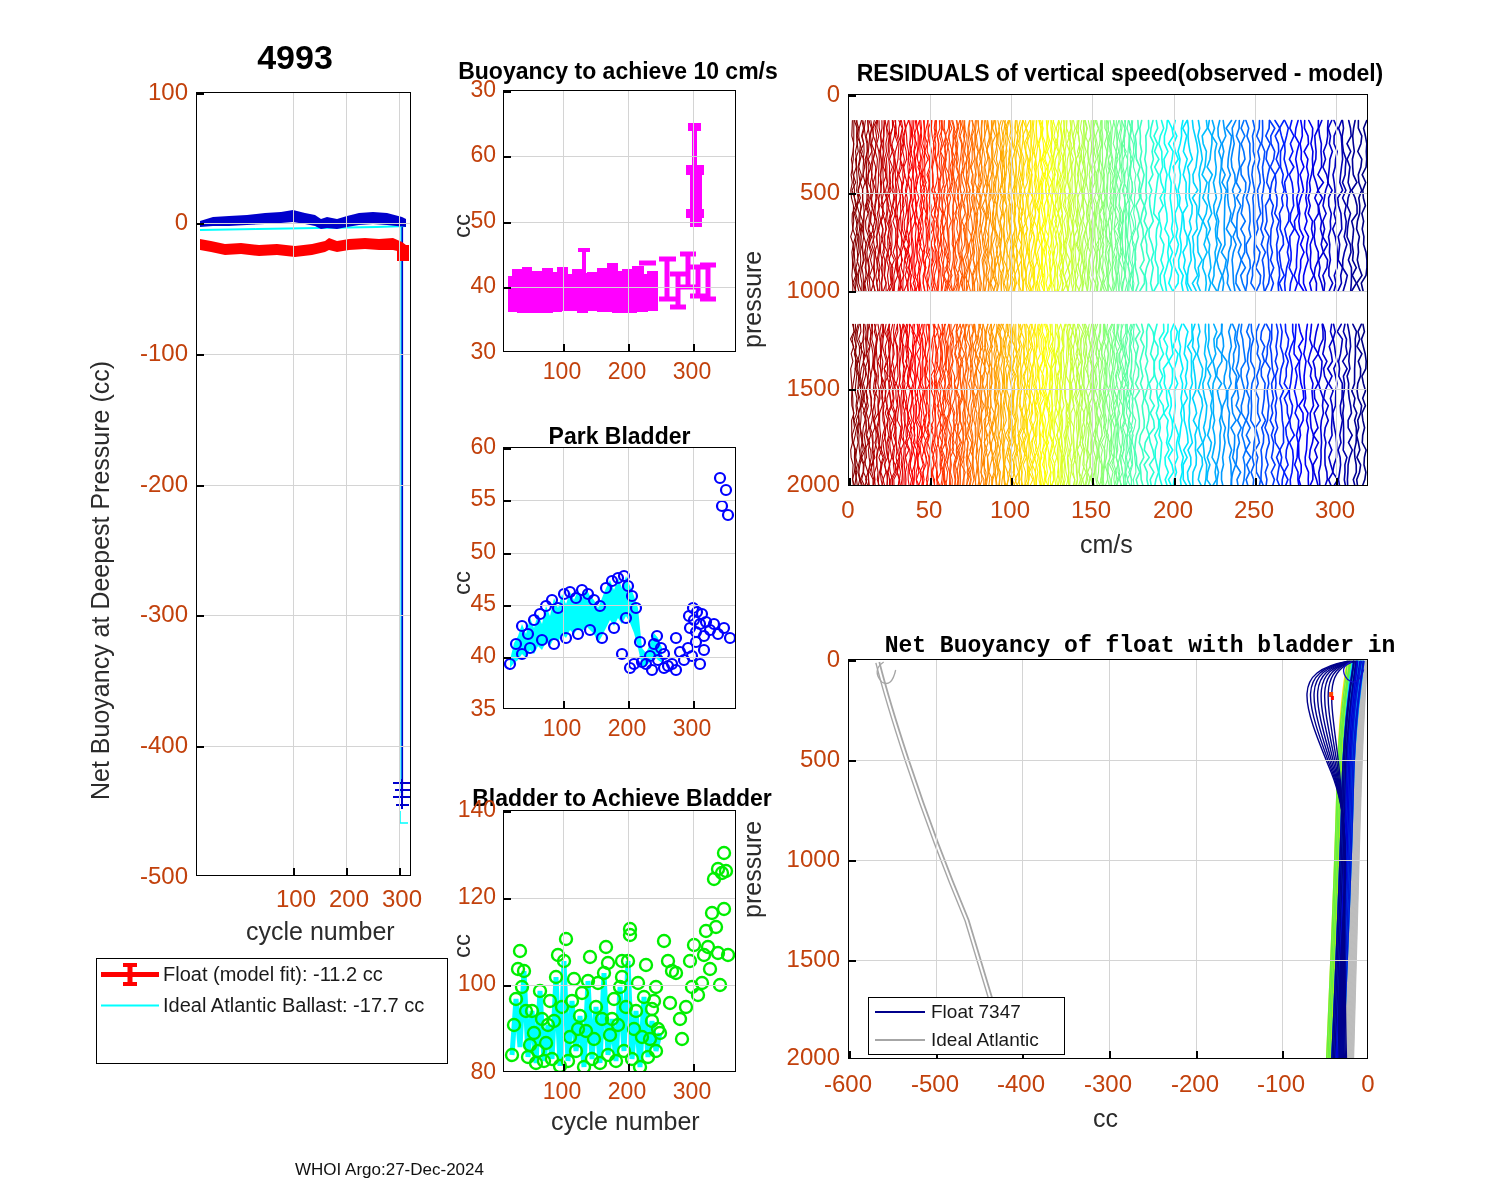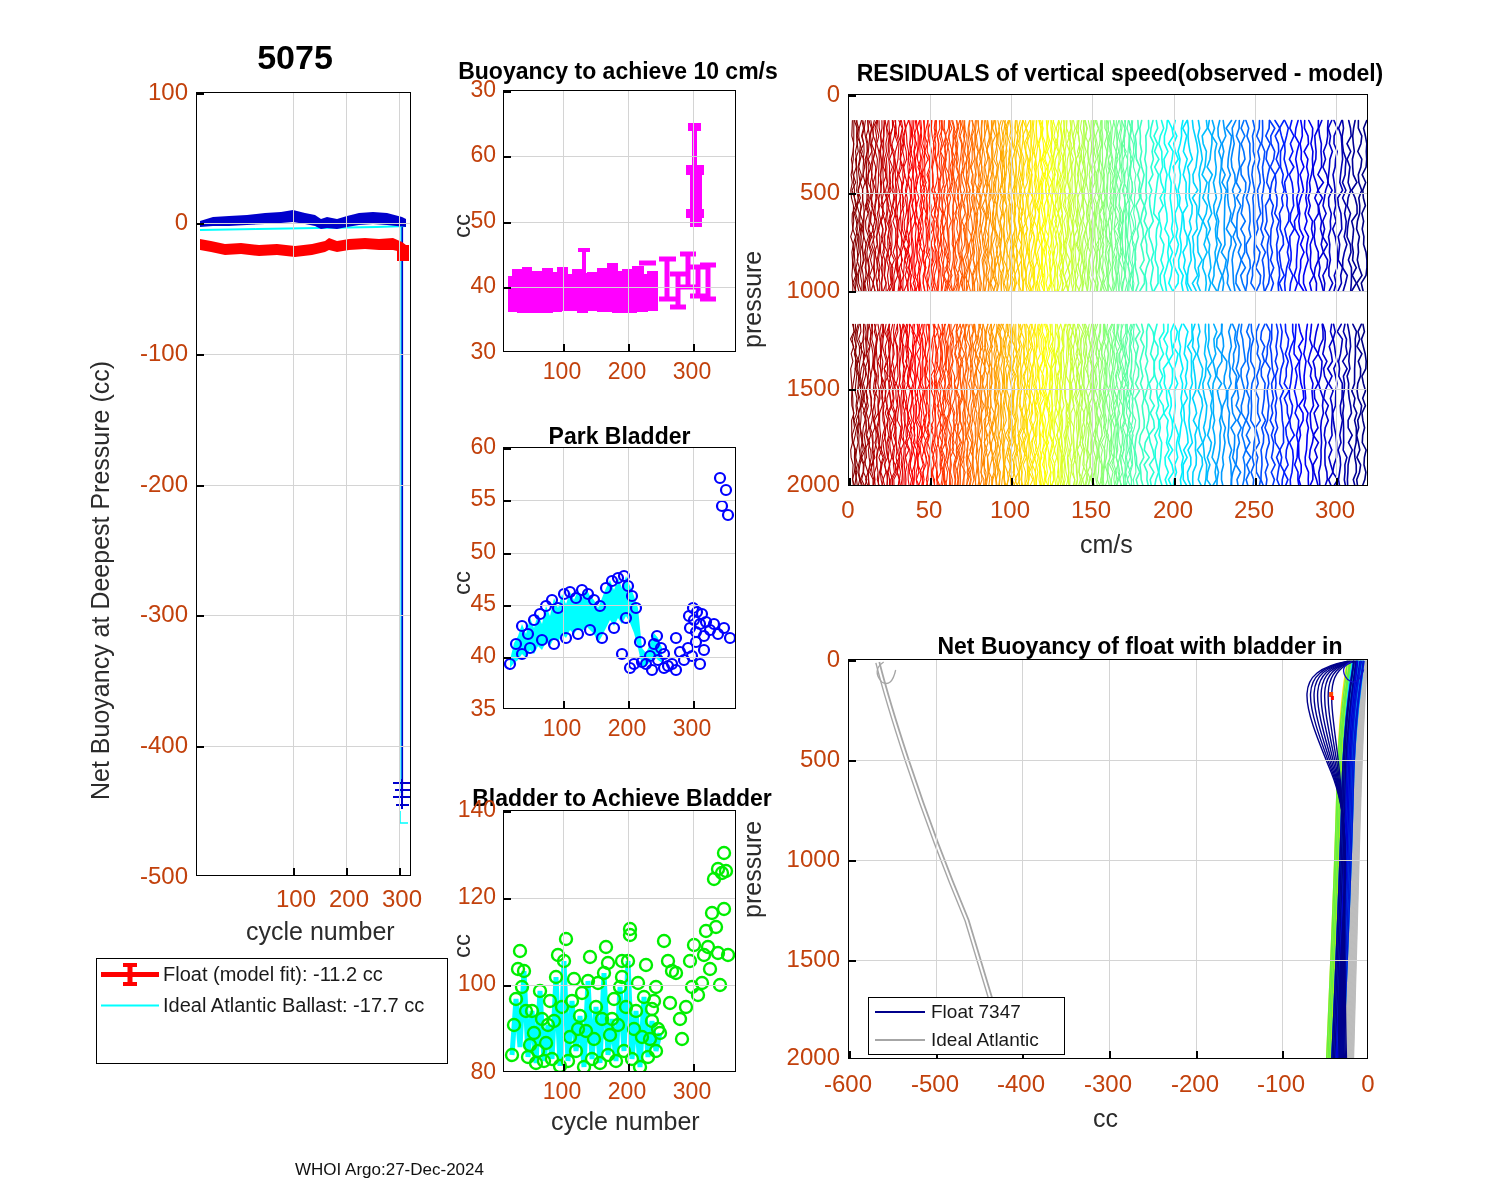--- a/index.html
+++ b/index.html
@@ -21,21 +21,21 @@
   .legrow{display:flex;align-items:center;height:31px;}
   .legkey{width:66px;flex:0 0 66px;position:relative;height:31px;}
   .leglabel{font-size:20px;white-space:nowrap;color:#1a1a1a;}
   .footer{position:absolute;font-size:17px;color:#111;}
   svg{display:block;}
 </style>
 </head>
 <body>
 
 <div class="panel">
-  <div class="ptitle" style="left:195px;top:38px;width:200px;font-size:34px;">5075</div>
+  <div class="ptitle" style="left:195px;top:38px;width:200px;font-size:34px;">4993</div>
 
   <div class="plotbox" style="left:196px;top:92px;width:215px;height:784px;">
     <div class="gridv" style="left:96px;"></div>
     <div class="gridv" style="left:149px;"></div>
     <div class="gridv" style="left:202px;"></div>
     <div class="gridh" style="top:130px;"></div>
     <div class="gridh" style="top:261px;"></div>
     <div class="gridh" style="top:392px;"></div>
     <div class="gridh" style="top:522px;"></div>
     <div class="gridh" style="top:653px;"></div>
@@ -958,21 +958,21 @@
   <div class="tick xtick" style="left:968px;top:496px;width:84px;font-size:24px;">100</div>
   <div class="tick xtick" style="left:1049px;top:496px;width:84px;font-size:24px;">150</div>
   <div class="tick xtick" style="left:1131px;top:496px;width:84px;font-size:24px;">200</div>
   <div class="tick xtick" style="left:1212px;top:496px;width:84px;font-size:24px;">250</div>
   <div class="tick xtick" style="left:1293px;top:496px;width:84px;font-size:24px;">300</div>
   <div class="axlabel" style="left:1080px;top:530px;font-size:25px;">cm/s</div>
   <div class="axlabel vrot" style="left:738px;top:348px;font-size:25px;">pressure</div>
 </div>
 
 <div class="panel">
-  <div class="ptitle" style="left:870px;top:633px;width:540px;font-size:23px;">Net Buoyancy of float with bladder in</div>
+  <div class="ptitle" style="left:870px;top:633px;width:540px;font-size:23px;font-family:Liberation Mono, monospace;">Net Buoyancy of float with bladder in</div>
   <div class="plotbox" style="left:848px;top:659px;width:520px;height:400px;">
     <div class="gridv" style="left:87px;"></div>
       <div class="gridv" style="left:173px;"></div>
     <div class="gridv" style="left:260px;"></div>
       <div class="gridv" style="left:347px;"></div>
     <div class="gridv" style="left:433px;"></div>
     <div class="gridh" style="top:100px;"></div>
       <div class="gridh" style="top:200px;"></div>
     <div class="gridh" style="top:300px;"></div>
     <svg width="520" height="400" id="blad-svg">

